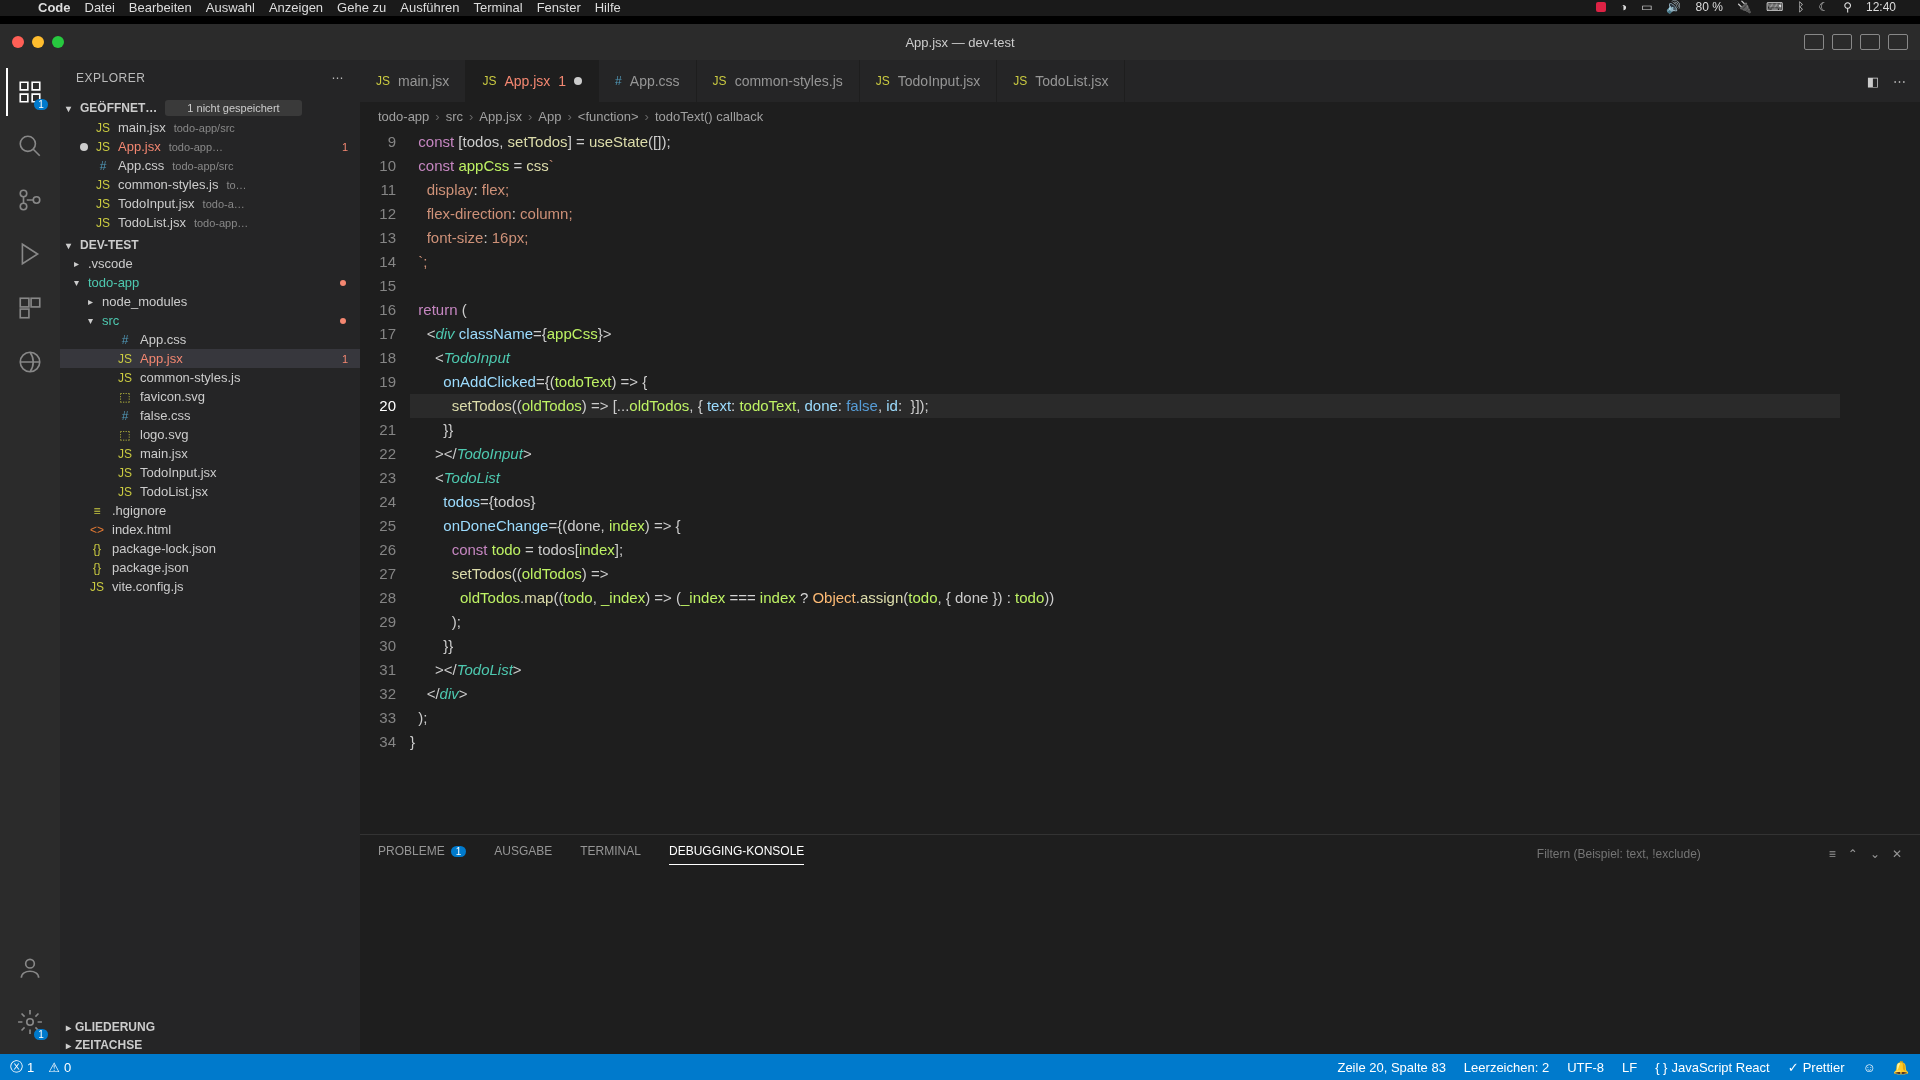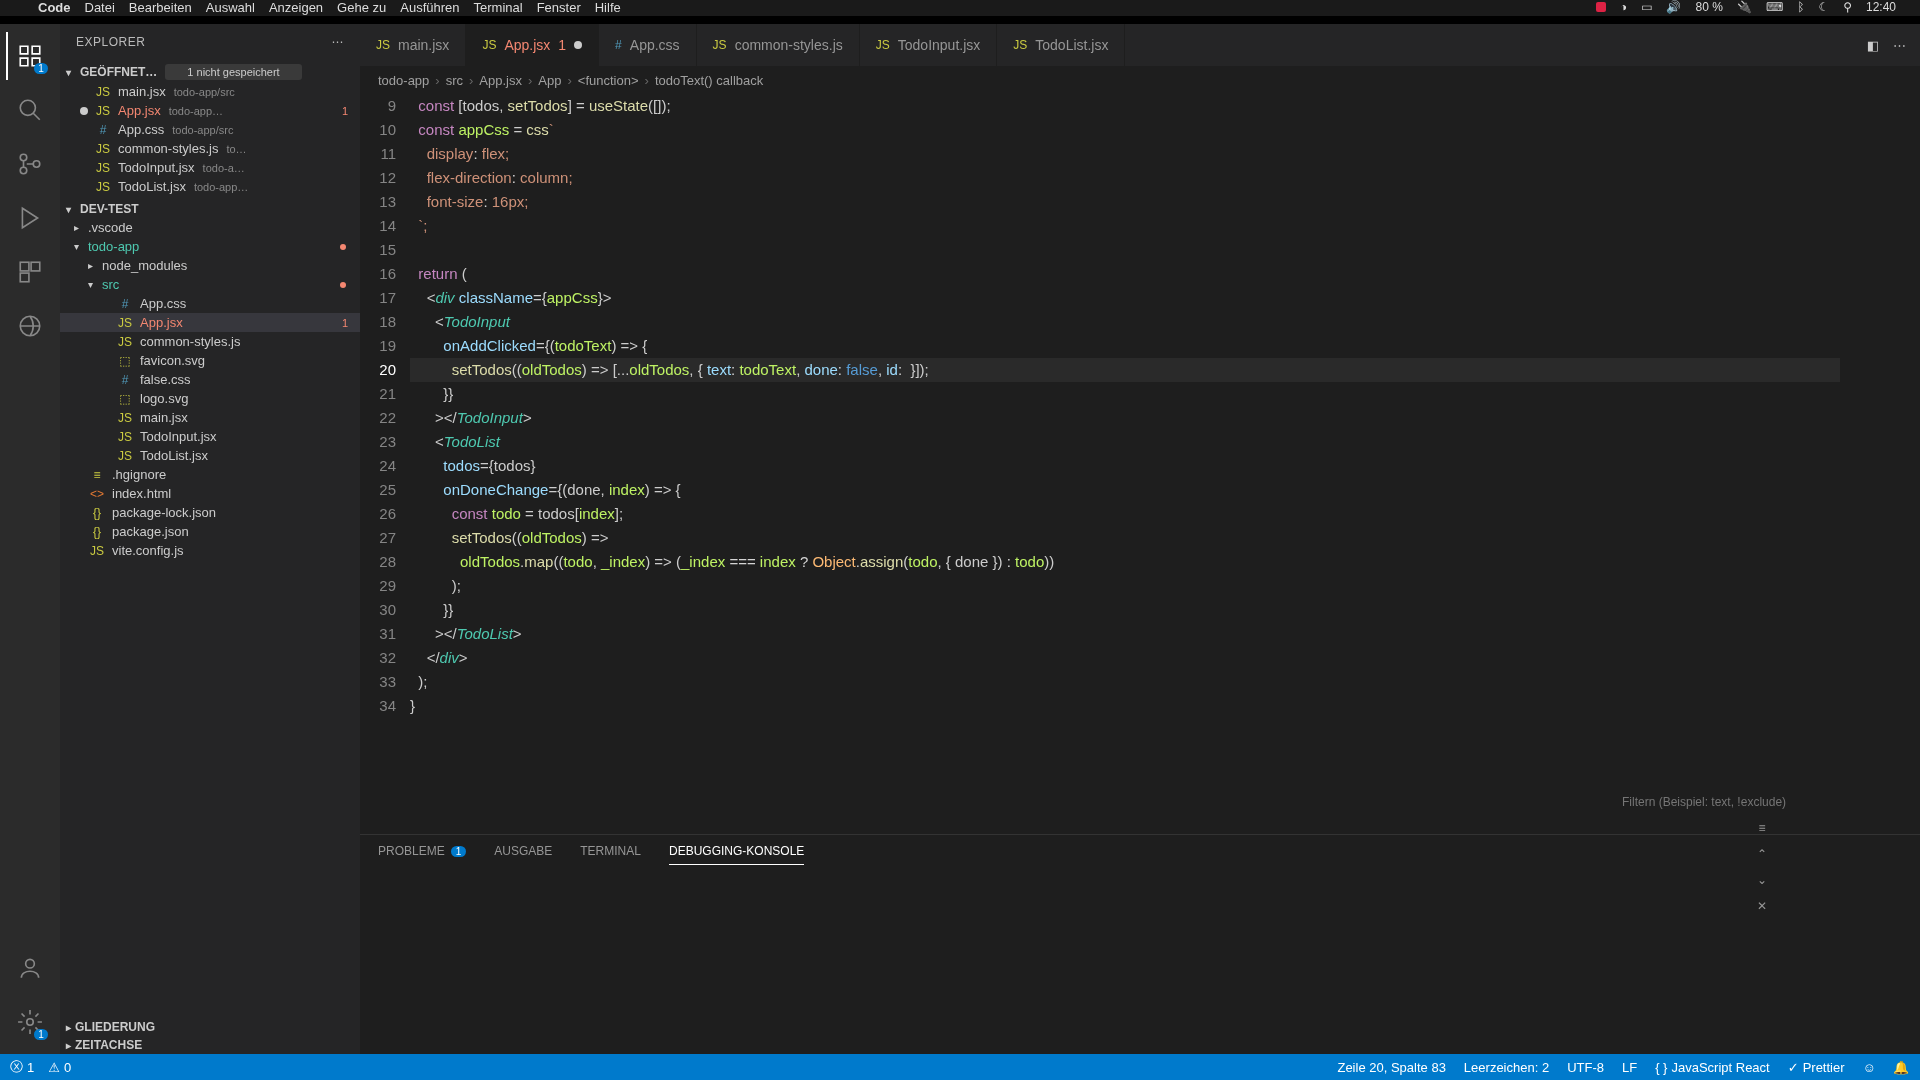--- a/index.html
+++ b/index.html
@@ -81,21 +81,21 @@
 .tok-bool { color:#569cd6; }
 .tok-punc { color:#d4d4d4; }
 .tok-tag { color:#4ec9b0;font-style:italic; }
 .tok-attr { color:#9cdcfe; }
 
 .panel { height:220px; border-top:1px solid #333; display:flex; flex-direction:column; }
 .panel-tabs { height:38px; display:flex; align-items:center; gap:28px; padding:0 18px; font-size:12px; color:#969696; }
 .panel-tabs .pt { cursor:pointer; display:flex; align-items:center; gap:6px; padding-bottom:6px; }
 .panel-tabs .pt.active { color:#fff; border-bottom:1px solid #fff; }
 .panel-tabs .pbadge { background:#007acc; color:#fff; border-radius:8px; font-size:10px; padding:0 5px; }
-.panel-tabs .pright { margin-left:auto; display:flex; align-items:center; gap:12px;flex-direction:column; }
+.panel-tabs .pright { margin-left:auto; display:flex; align-items:center; gap:12px; }
 .panel-tabs input { background:transparent; border:none; color:#ccc; font-size:12px; width:280px; outline:none; }
 .panel-body { flex:1; }
 
 
 .statusbar { height:26px; background:#007acc; color:#fff; display:flex; align-items:center; padding:0 10px; font-size:13px; gap:14px; }
 .statusbar .sbitem { display:flex; align-items:center; gap:4px; cursor:pointer; }
 .statusbar .sright { margin-left:auto; display:flex; align-items:center; gap:18px; }
 
 .chev::before { content:'▾'; font-size:10px; margin-right:4px; }
 .chevr::before { content:'▸'; font-size:10px; margin-right:4px; }
@@ -124,20 +124,34 @@
     <span>🔌</span>
     <span>⌨</span>
     <span>ᛒ</span>
     <span>☾</span>
     <span>⚲</span>
     <span>12:40</span>
   </div>
 </div>
 
 <div class="window">
+  <div class="titlebar">
+    <div class="traffic">
+      <div class="tl r"></div>
+      <div class="tl y"></div>
+      <div class="tl g"></div>
+    </div>
+    <div class="title">App.jsx — dev-test</div>
+    <div class="tbright">
+      <div class="tbicon"></div>
+      <div class="tbicon"></div>
+      <div class="tbicon"></div>
+      <div class="tbicon"></div>
+    </div>
+  </div>
 
   <div class="body">
 
     <div class="activitybar">
       <div class="actitem active">
         <svg viewBox="0 0 24 24" fill="none" stroke="currentColor" stroke-width="1.5">
             <path d="M3 3h7v7H3zM14 3h7v7h-7zM3 14h7v7H3zM14 14h7v7h-7z"></path>
           </svg>
         <span class="badge">1</span>
       </div>

